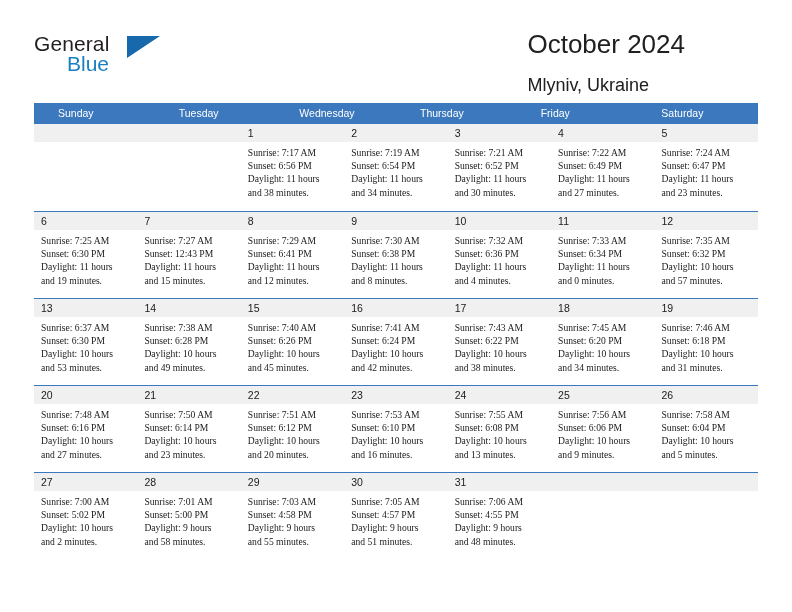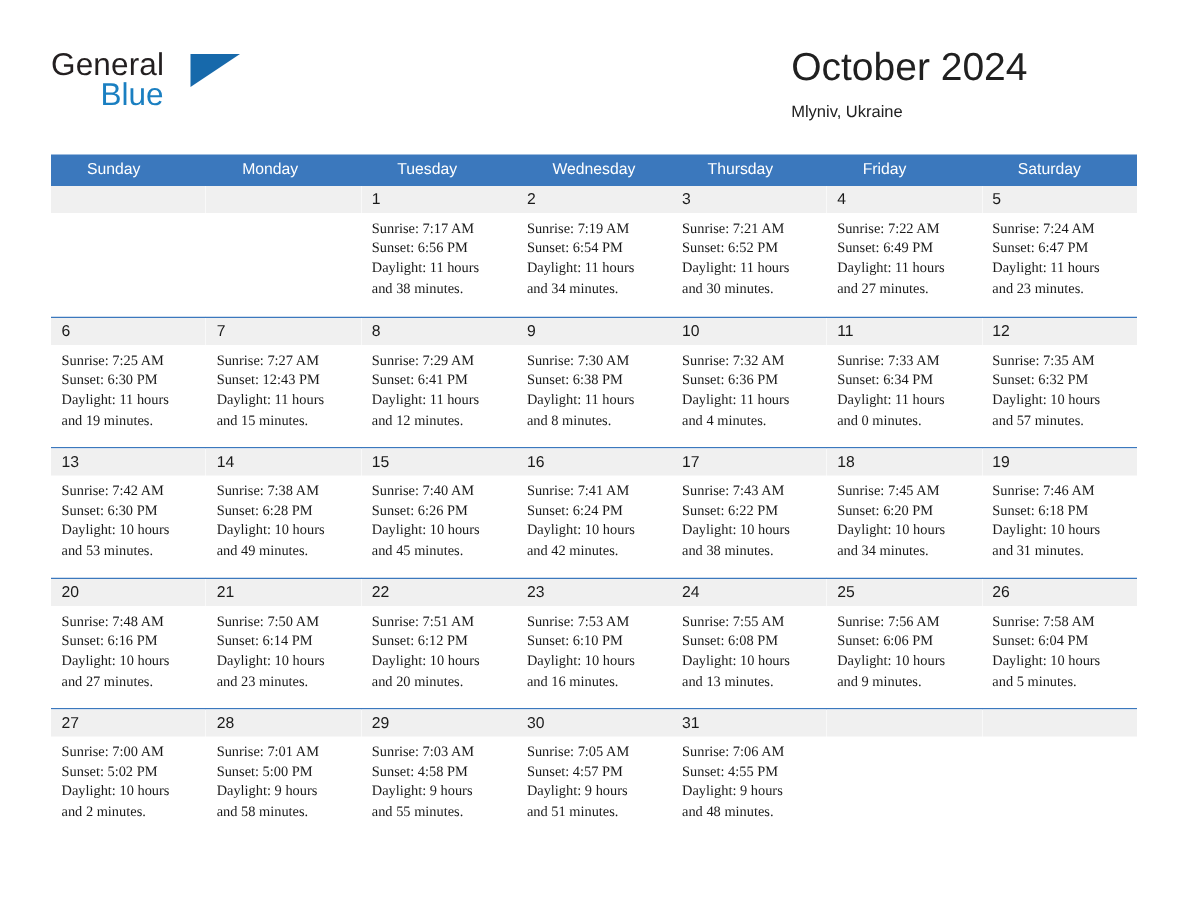--- a/index.html
+++ b/index.html
@@ -66,24 +66,24 @@
     right: 0;
     top: 0;
   }
   .cal-title {
     font-size: 26px;
     color: #202020;
     line-height: 32px;
     white-space: nowrap;
   }
   .cal-subtitle {
-    font-size: 11px;
+    font-size: 18px;
     color: #202020;
     line-height: 18px;
-    margin-top: 6px;
+    margin-top: 16px;
     white-space: nowrap;
   }
 
   
   .calendar {
     position: absolute;
     left: 34px;
     top: 103px;
     width: 724px;
   }
@@ -160,21 +160,20 @@
       <div class="cal-title">October 2024</div>
       <div class="cal-subtitle">Mlyniv, Ukraine</div>
     </div>
 
   </div>
 
   <div class="calendar">
 
     <div class="weekday-row">
       <div class="weekday">Sunday</div>
-      <div class="weekday">Monday</div>
       <div class="weekday">Tuesday</div>
       <div class="weekday">Wednesday</div>
       <div class="weekday">Thursday</div>
       <div class="weekday">Friday</div>
       <div class="weekday">Saturday</div>
     </div>
 
     <div id="weeks-container">
         <div class="week-row first">
           <div class="day-cell empty">
@@ -291,21 +290,21 @@
               <div class="day-line">Sunset: 6:32 PM</div>
               <div class="day-line">Daylight: 10 hours</div>
               <div class="day-line">and 57 minutes.</div>
             </div>
           </div>
         </div>
         <div class="week-row">
           <div class="day-cell">
             <div class="day-num-band">13</div>
             <div class="day-body">
-              <div class="day-line">Sunrise: 7:42 AM</div>
+              <div class="day-line">Sunrise: 6:37 AM</div>
               <div class="day-line">Sunset: 6:30 PM</div>
               <div class="day-line">Daylight: 10 hours</div>
               <div class="day-line">and 53 minutes.</div>
             </div>
           </div>
           <div class="day-cell">
             <div class="day-num-band">14</div>
             <div class="day-body">
               <div class="day-line">Sunrise: 7:38 AM</div>
               <div class="day-line">Sunset: 6:28 PM</div>

